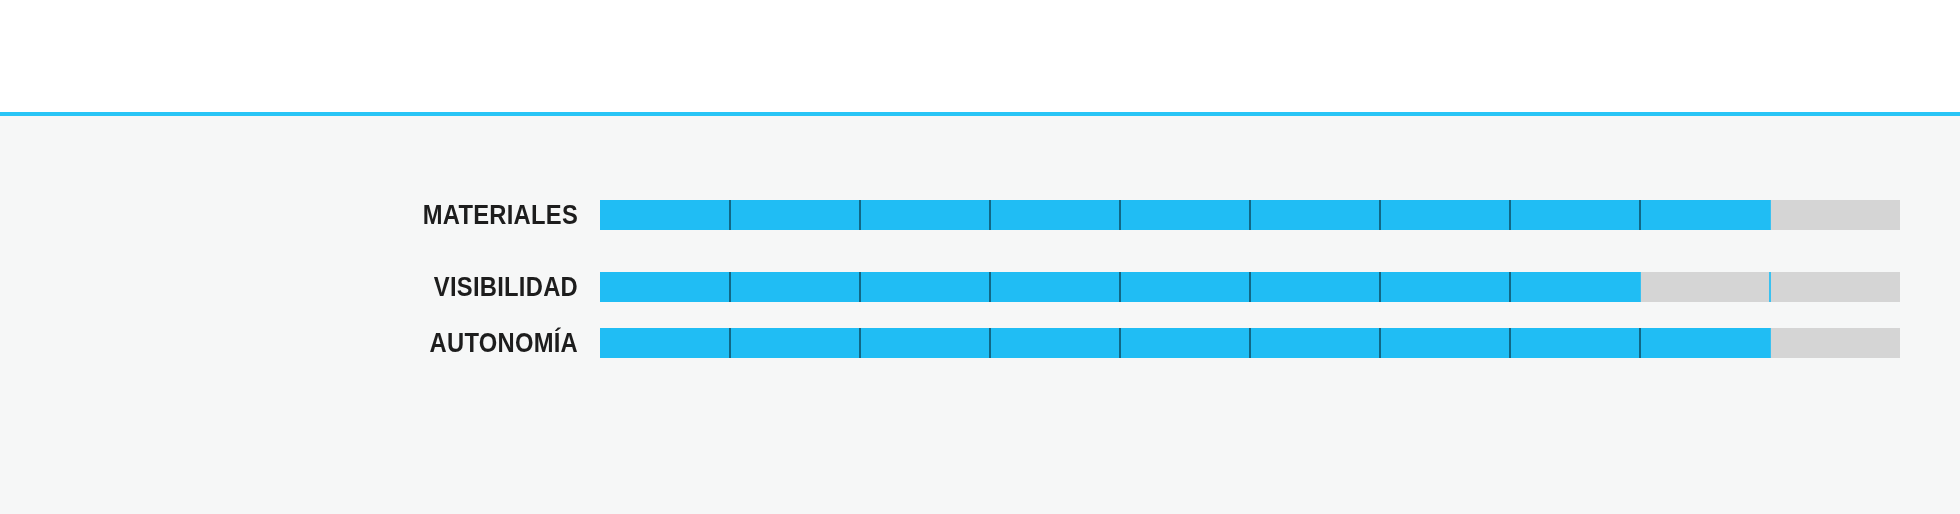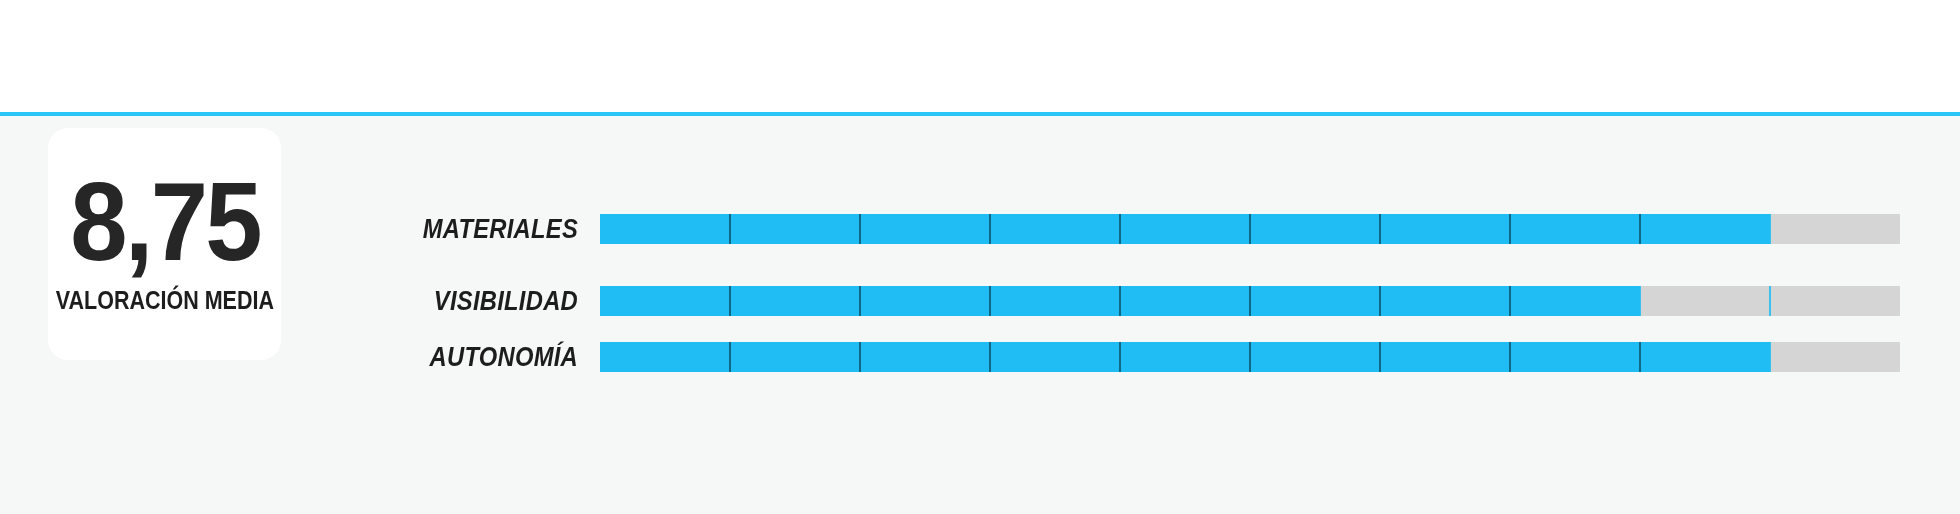--- a/index.html
+++ b/index.html
@@ -87,24 +87,23 @@
     letter-spacing: 0px;
     color: #1d1d1d;
     transform: scaleX(0.86);
     white-space: nowrap;
   }
 
   
   .bars {
     position: absolute;
     left: 0;
-    top: 124px;
+    top: 110px;
     width: 1960px;
     height: 350px;
-    font-style: italic;
   }
   .bar-row {
     position: absolute;
     left: 0;
     width: 1960px;
     height: 30px;
     display: block;
   }
   .bar-row-0 { top: 90px; }
   .bar-row-1 { top: 154px; margin-top: 8px; }
@@ -168,24 +167,20 @@
 <body>
 
 <div id="root">
 
   <div class="top-band"></div>
 
   <div class="divider"></div>
 
   <div class="panel"></div>
 
-  <div class="score-card">
-    <div class="score-value">8,75</div>
-    <div class="score-label">VALORACIÓN MEDIA</div>
-  </div>
 
   <div class="bars">
 
     <div class="bar-row bar-row-0">
       <div class="bar-label">MATERIALES</div>
       <div class="bar-track">
         <div class="bar-fill" style="width: 90%;"></div>
         <div class="bar-ticks">
             <div class="tick" style="left: calc(10% - 1px);"></div>
             <div class="tick" style="left: calc(20% - 1px);"></div>

